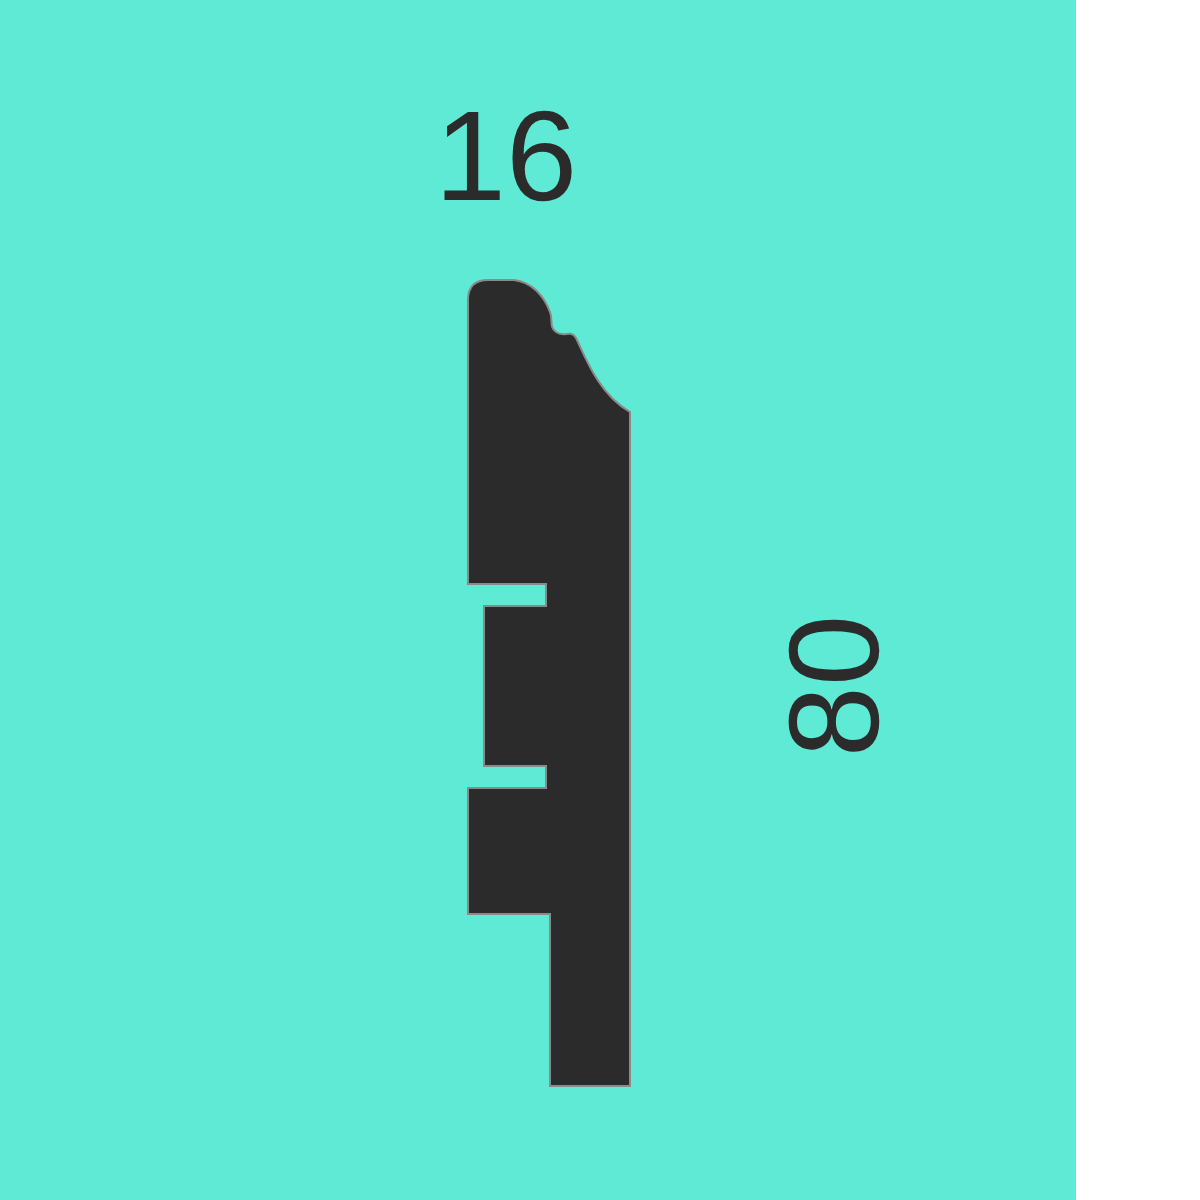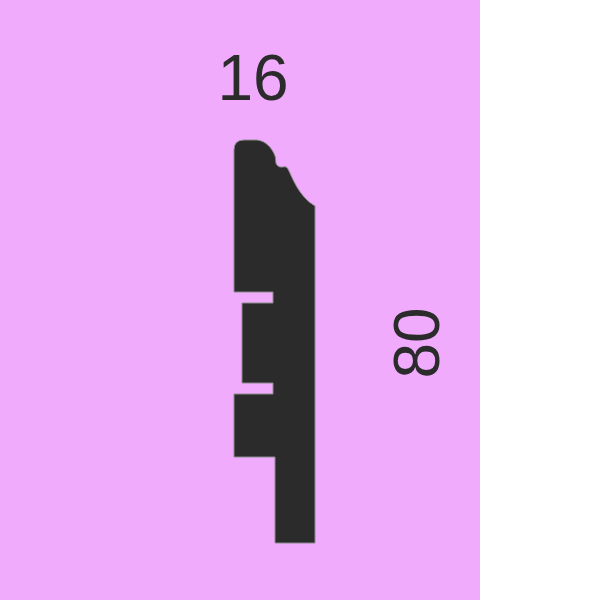--- a/index.html
+++ b/index.html
@@ -8,23 +8,23 @@
   }
   body {
     width: 600px;
     height: 600px;
     background: #ffffff;
     overflow: hidden;
     font-family: "Liberation Sans", "DejaVu Sans", sans-serif;
   }
   .canvas {
     position: relative;
-    width: 480px;
+    width: 538px;
     height: 600px;
-    background: #f0abfc;
+    background: #5eead4;
   }
   .profile-svg {
     position: absolute;
     left: 0;
     top: 0;
   }
   .dim-label {
     position: absolute;
     color: #2b2b2b;
     font-size: 64px;

